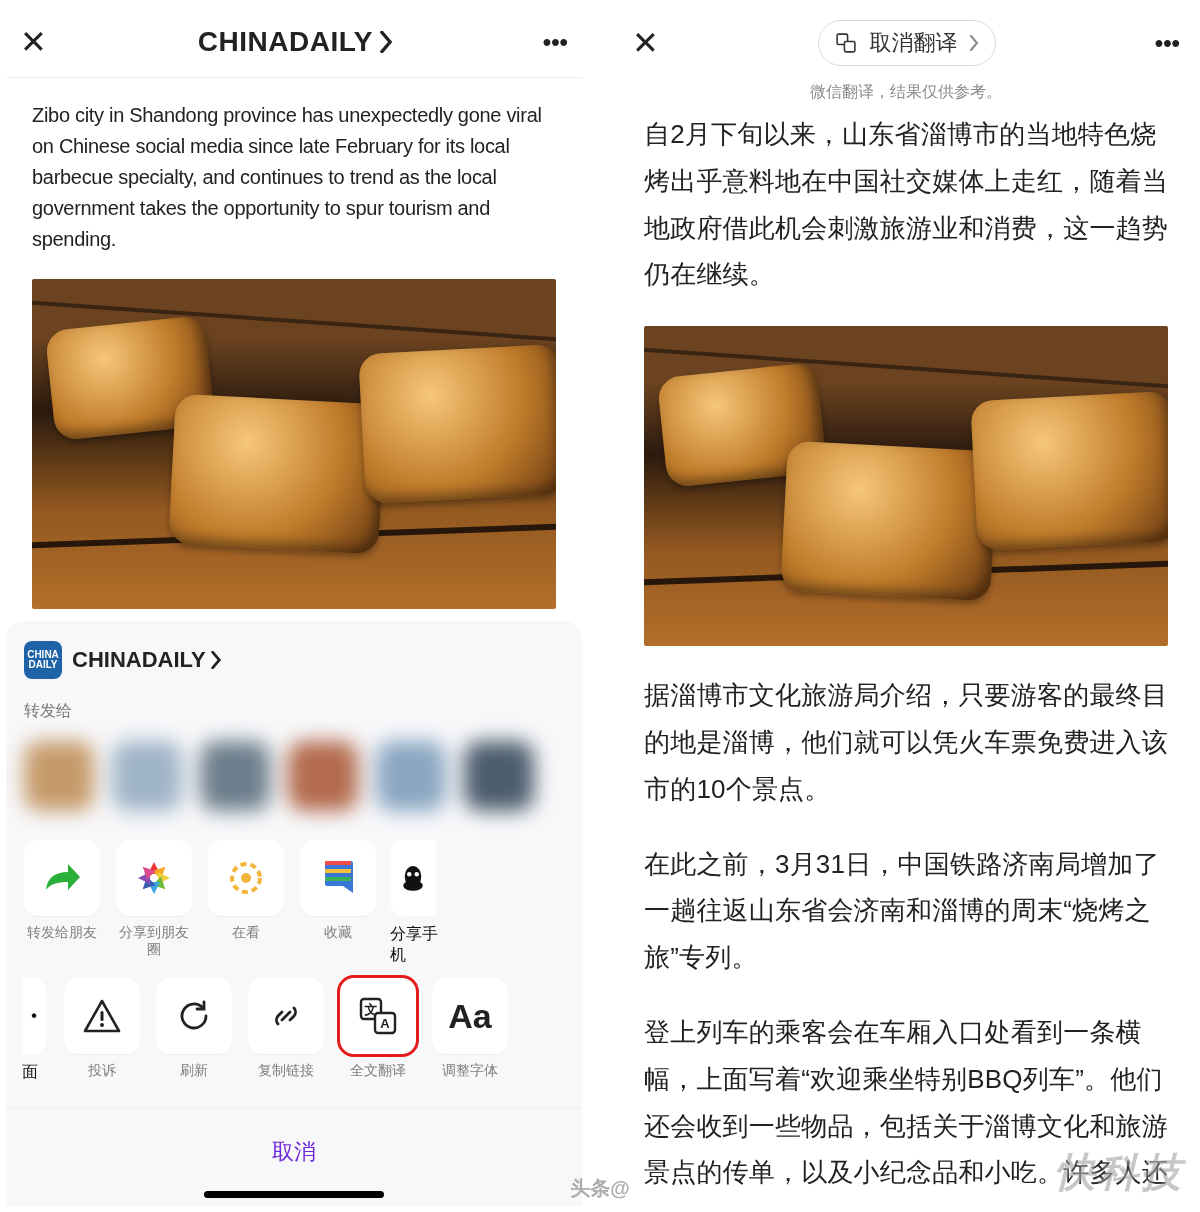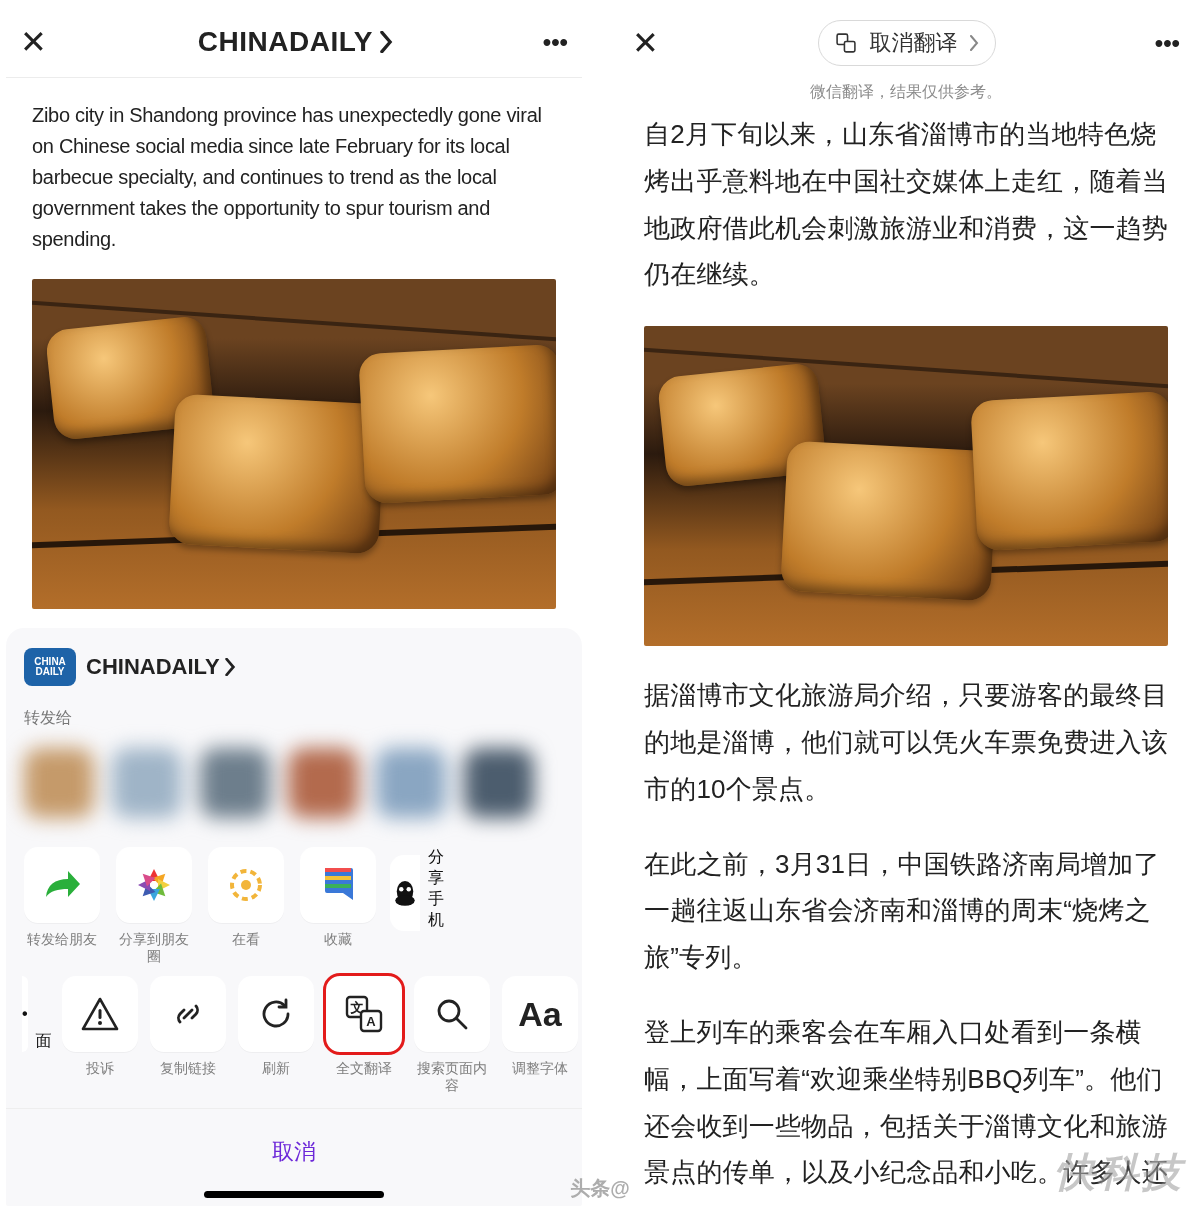--- a/index.html
+++ b/index.html
@@ -19,33 +19,33 @@
   .para-en { font-size: 20px; line-height: 1.55; color: #222; letter-spacing: -.3px; }
   .hero { width: 100%; height: 330px; margin-top: 24px; border-radius: 2px; overflow: hidden; position: relative; }
   .skewer { position: absolute; inset: 0; background: linear-gradient(180deg,#6b4320 0 18%,#2b1a0e 40%,#935920 70%,#b36e2a 100%); }
   .skewer::before { content:""; position:absolute; left:-10%; top:40px; width:120%; height:4px; background:#3a2412; transform:rotate(4deg); }
   .skewer::after  { content:""; position:absolute; left:-10%; bottom:70px; width:120%; height:6px; background:#27170a; transform:rotate(-2deg); }
   .chunk { position:absolute; border-radius:22px; background:radial-gradient(circle at 35% 30%,#f6c77a,#c07c2a 55%,#7a4617 90%); box-shadow:inset -6px -6px 12px rgba(0,0,0,.35),0 4px 6px rgba(0,0,0,.3); }
 
   
   .sheet { position:absolute; left:0; right:0; bottom:0; background:#f8f8fa; border-top-left-radius:18px; border-top-right-radius:18px; padding:20px 0 0 0; }
   .sheet-hdr { display:flex; align-items:center; gap:10px; padding:0 18px 12px 18px; }
-  .avatar-sq { width:52px; height:38px; border-radius:8px; background:#1e63a8; color:#fff; font-size:10px; font-weight:700; display:flex; align-items:center; justify-content:center; text-align:center; line-height:1; }
+  .avatar-sq { width:38px; height:38px; border-radius:8px; background:#1e63a8; color:#fff; font-size:10px; font-weight:700; display:flex; align-items:center; justify-content:center; text-align:center; line-height:1; }
   .sheet-who { font-size:22px; font-weight:700; color:#222; }
   .share-to { font-size:16px; color:#777; padding:10px 18px 2px 18px; }
   .blur-row { height:96px; margin:4px 18px 12px 18px; border-radius:8px; filter:blur(10px); display:flex; gap:18px; align-items:center; }
   .blur-row > div { width:70px; height:70px; border-radius:16px; }
 
   .grid-row { display:flex; gap:12px; padding:4px 6px 8px 16px; align-items:flex-start; overflow:hidden; }
   .tile { width:80px; display:flex; flex-direction:column; align-items:center; gap:8px; }
   .tile .ic { width:76px; height:76px; border-radius:14px; background:#fff; display:flex; align-items:center; justify-content:center; font-size:38px; box-shadow:0 1px 0 rgba(0,0,0,.04); }
   .tile .lab { font-size:14px; color:#7e7e7e; text-align:center; line-height:1.2; min-height:32px; }
   .grid-row.row2 .tile .ic { font-size:34px; color:#222; }
   .tile.highlight .ic { outline:3px solid #e31b1b; outline-offset:0; }
-  .tilep { width:48px; display:flex; flex-direction:row; align-items:flex-end; gap:8px; }
+  .tilep { width:48px; display:flex; flex-direction:column; align-items:flex-start; gap:8px; }
   .tilep .ic { width:46px; height:76px; border-radius:14px 0 0 14px; background:#fff; display:flex; align-items:center; justify-content:center; }
 
   .cancel { text-align:center; padding:28px 0 20px 0; font-size:22px; color:#6d28d9; border-top:1px solid #eee; margin-top:6px; }
   .homebar { width:180px; height:7px; background:#000; border-radius:6px; margin:4px auto 8px auto; }
 
   
   .hdr2 { height:74px; display:flex; align-items:center; justify-content:space-between; padding:0 14px; }
   .pill { display:flex; align-items:center; justify-content:center; gap:12px; border:1.5px solid #d9d9d9; border-radius:24px; padding:7px 16px; font-size:22px; color:#333; }
   .subhdr { text-align:center; font-size:16px; color:#8b8b8b; margin:2px 0 6px 0; }
   .body2 { padding:2px 26px 0 26px; }
@@ -173,53 +173,44 @@
                 <path d="M20 3L37 33H3z" fill="none" stroke="#222" stroke-width="2.6" stroke-linejoin="round"></path>
                 <rect x="18.5" y="13" width="3" height="10" rx="1.5" fill="#222"></rect>
                 <circle cx="20" cy="27" r="2" fill="#222"></circle>
               </svg>
             </div>
           <div class="lab">投诉</div>
         </div>
         <div class="tile">
           <div class="ic">
               <svg width="40" height="40" viewBox="0 0 40 40">
-                <path d="M16 24l8-8M12 28a6 6 0 010-8l4-4M28 12a6 6 0 010 8l-4 4" fill="none" stroke="#222" stroke-width="2.8" stroke-linecap="round"></path>
-              </svg>
-            </div>
-          <div class="lab">复制链接</div>
-        </div>
-        <div class="tile">
-          <div class="ic">
-              <svg width="40" height="40" viewBox="0 0 40 40">
                 <path d="M32 20a12 12 0 11-3.5-8.5" fill="none" stroke="#222" stroke-width="2.8" stroke-linecap="round"></path>
                 <path d="M30 6v7h-7" fill="none" stroke="#222" stroke-width="2.8" stroke-linecap="round"></path>
               </svg>
             </div>
           <div class="lab">刷新</div>
+        </div>
+        <div class="tile">
+          <div class="ic">
+              <svg width="40" height="40" viewBox="0 0 40 40">
+                <path d="M16 24l8-8M12 28a6 6 0 010-8l4-4M28 12a6 6 0 010 8l-4 4" fill="none" stroke="#222" stroke-width="2.8" stroke-linecap="round"></path>
+              </svg>
+            </div>
+          <div class="lab">复制链接</div>
         </div>
         <div class="tile highlight">
           <div class="ic">
               <svg width="42" height="42" viewBox="0 0 42 42">
                 <rect x="4" y="4" width="20" height="20" rx="3" fill="none" stroke="#222" stroke-width="2.4"></rect>
                 <text x="14" y="19" font-size="13" font-weight="700" text-anchor="middle" fill="#222">文</text>
                 <rect x="18" y="18" width="20" height="20" rx="3" fill="#fff" stroke="#222" stroke-width="2.4"></rect>
                 <text x="28" y="33" font-size="13" font-weight="700" text-anchor="middle" fill="#222">A</text>
               </svg>
             </div>
           <div class="lab">全文翻译</div>
-        </div>
-        <div class="tile">
-          <div class="ic">
-              <svg width="40" height="40" viewBox="0 0 40 40">
-                <circle cx="17" cy="17" r="10" fill="none" stroke="#222" stroke-width="2.8"></circle>
-                <path d="M25 25l9 9" stroke="#222" stroke-width="2.8" stroke-linecap="round"></path>
-              </svg>
-            </div>
-          <div class="lab">搜索页面内容</div>
         </div>
         <div class="tile">
           <div class="ic" style="font-weight:600;">
               <span>Aa</span>
             </div>
           <div class="lab">调整字体</div>
         </div>
       </div>
 
       <div class="cancel">取消</div>

